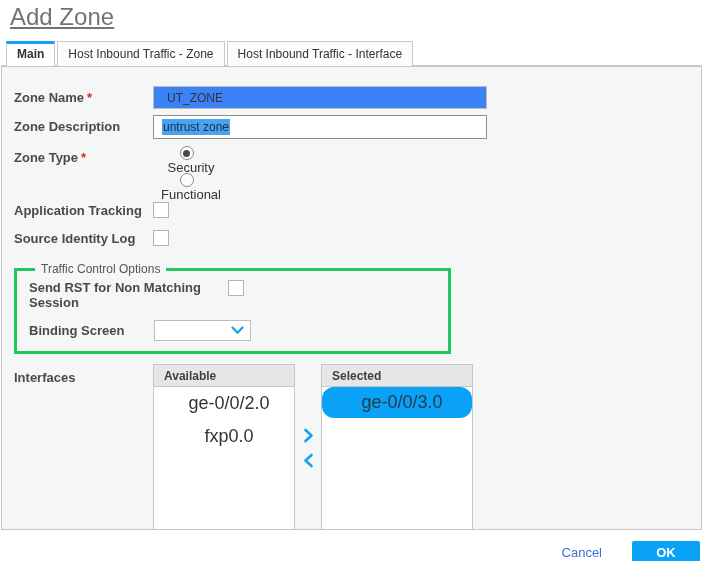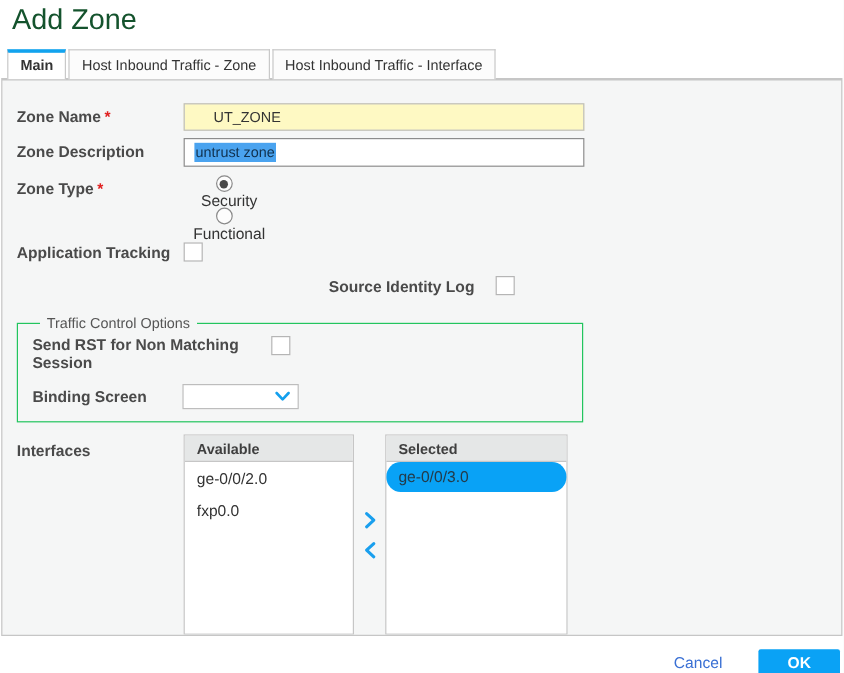--- a/index.html
+++ b/index.html
@@ -6,21 +6,21 @@
   html,body { margin:0; padding:0; }
   body {
     width:703px; height:561px; overflow:hidden;
     background:#ffffff;
     font-family:"Liberation Sans", sans-serif;
     color:#333;
   }
   .page-title {
     margin:4px 0 0 10px;
     font-size:24px; line-height:26px;
-    font-weight:400; color:#14532d;
+    font-weight:400; color:#737373;text-decoration:underline;
   }
   
   .tabbar {
     display:flex; align-items:flex-end;
     margin:10px 1px 0 1px; padding-left:5px;
     position:relative; z-index:2;
   }
   .tab {
     border:1px solid #c9c9c9; border-bottom:none;
     background:#fcfcfc; color:#333;
@@ -42,23 +42,23 @@
   }
   .row { display:flex; align-items:flex-start; }
   .row-label {
     width:139px; flex:0 0 139px;
     font-size:13px; font-weight:bold; color:#4a4a4a;
     padding-top:4px; line-height:15px;
   }
   .req { color:#e02020; margin-left:3px; font-weight:bold; }
   .text-input {
     width:334px; height:23px;
-    border:1px solid #bdbdbd; background:#fef9c3;
+    border:1px solid #bdbdbd; background:#3b82f6;
     font-family:"Liberation Sans", sans-serif;
-    font-size:12px; color:#333; padding:0 24px;
+    font-size:12px; color:#333; padding:0 13px;
     outline:none;
   }
   .fake-input {
     width:334px; height:24px;
     border:1px solid #8c8c8c; background:#fff;
     font-size:12px; color:#333; padding:4px 8px;
   }
   .sel-text { background:#4aa3ef; color:#10304d; padding:1px 1px; }
   
   .radio-line { display:flex; align-items:center; height:27px;flex-direction:column; }
@@ -71,25 +71,25 @@
   .radio.checked::after {
     content:""; width:7px; height:7px; border-radius:50%; background:#4a4a4a;
   }
   .radio-label { font-size:13px; color:#333; margin-left:8px; }
   .checkbox {
     width:16px; height:16px;
     border:1px solid #b5b5b5; background:#fff;
     cursor:pointer; flex:0 0 16px;
   }
   .cb-row { margin-bottom:12px; }
-  .cb-row2 { margin-bottom:16px;justify-content:center; }
+  .cb-row2 { margin-bottom:16px; }
   
   fieldset.tco {
-    width:472px; margin:0 0 10px 0; padding:4px 12px 10px 12px;
-    border:1px solid #22c55e;
+    width:437px; margin:0 0 10px 0; padding:4px 12px 10px 12px;
+    border:3px solid #22c55e;
   }
   fieldset.tco legend {
     font-size:12px; color:#555; padding:0 6px; margin-left:6px;
   }
   .tco-label { width:199px; flex:0 0 199px; padding-top:0; }
   .bind-label { width:125px; flex:0 0 125px; padding-top:3px; }
   .tco-row1 { margin-bottom:10px; }
   .dropdown {
     width:97px; height:21px;
     border:1px solid #bdbdbd; background:#fff;
@@ -102,22 +102,22 @@
     width:142px; height:167px;
     border:1px solid #c6c6c6; background:#fff;
   }
   .listbox-header {
     height:22px; background:#e5e7e7;
     border-bottom:1px solid #c6c6c6;
     font-size:12px; font-weight:bold; color:#3f3f3f;
     padding:4px 0 0 10px;
   }
   .list-item {
-    font-size:13px; color:#333;
-    padding:6px 0 6px 10px; cursor:pointer;
+    font-size:18px; color:#333;
+    padding:6px 0 6px 10px; cursor:pointer;text-align:center;
   }
   .list-item.selected { background:#09a2f6; color:#243b49; padding:5px 0 5px 10px;border-radius:12px; }
   .transfer {
     width:26px; flex:0 0 26px; height:167px;
     display:flex; flex-direction:column;
     align-items:center; justify-content:center; gap:10px;
   }
   .chev-btn { cursor:pointer; line-height:0; }
   
   .footer {

